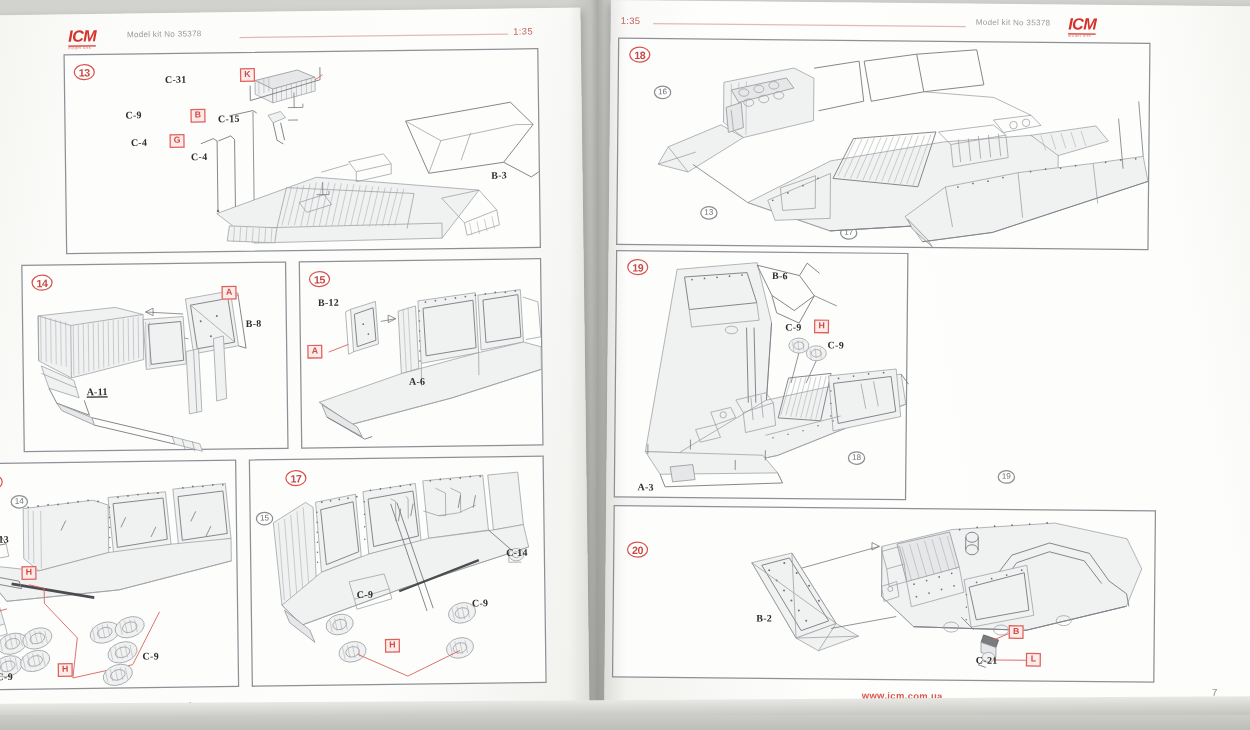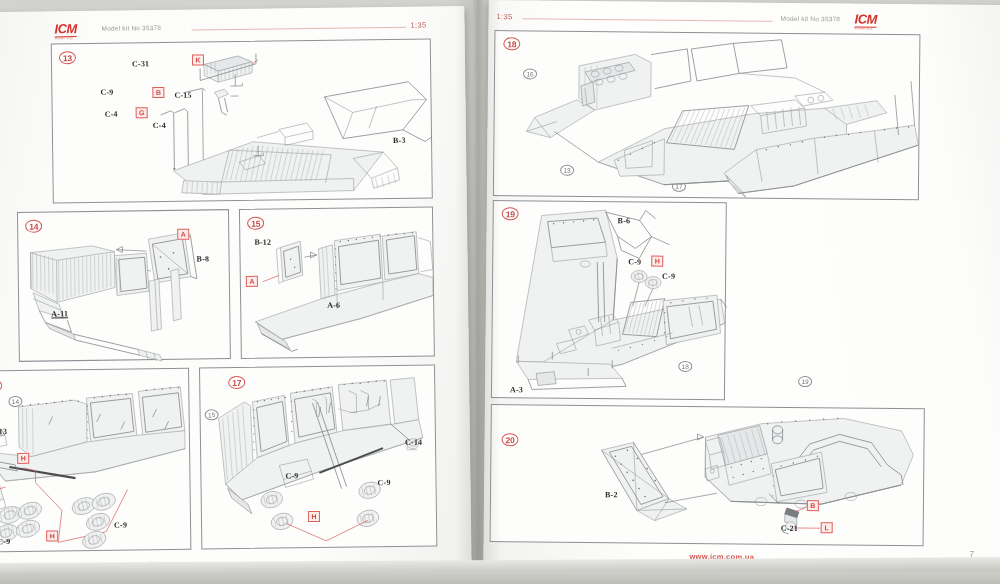--- a/index.html
+++ b/index.html
@@ -326,21 +326,21 @@
         <g>
           <path class="ln2" d="M54,122 L118,138 L126,142"></path>
           <path class="ln2" d="M56,128 L120,144"></path>
           <path class="lnf" d="M118,138 L140,144 L142,150 L120,144 Z"></path>
           <path class="ln" d="M126,140 L128,148 M134,142 L136,150"></path>
         </g>
       </svg>
 
       <div class="gluebox" style="left:159px; top:18px;">A</div>
       <div class="partlbl" style="left:178px; top:44px;">B-8</div>
-      <div class="partlbl" style="left:32px; top:97px;text-decoration:underline;">A-11</div>
+      <div class="partlbl" style="left:50px; top:97px;text-decoration:underline;">A-11</div>
     </div>
 
     <div class="panel" style="left:250px; top:200px; width:194px; height:150px;">
       <div class="stepnum" style="left:7px; top:7px;">15</div>
 
       <svg class="art" width="194" height="150" viewBox="0 0 194 150">
 
         <g>
           <path class="lnf" d="M40,38 L60,32 L62,66 L42,72 Z"></path>
           <path class="ln2" d="M43,42 L58,37 L60,63 L45,68 Z"></path>

